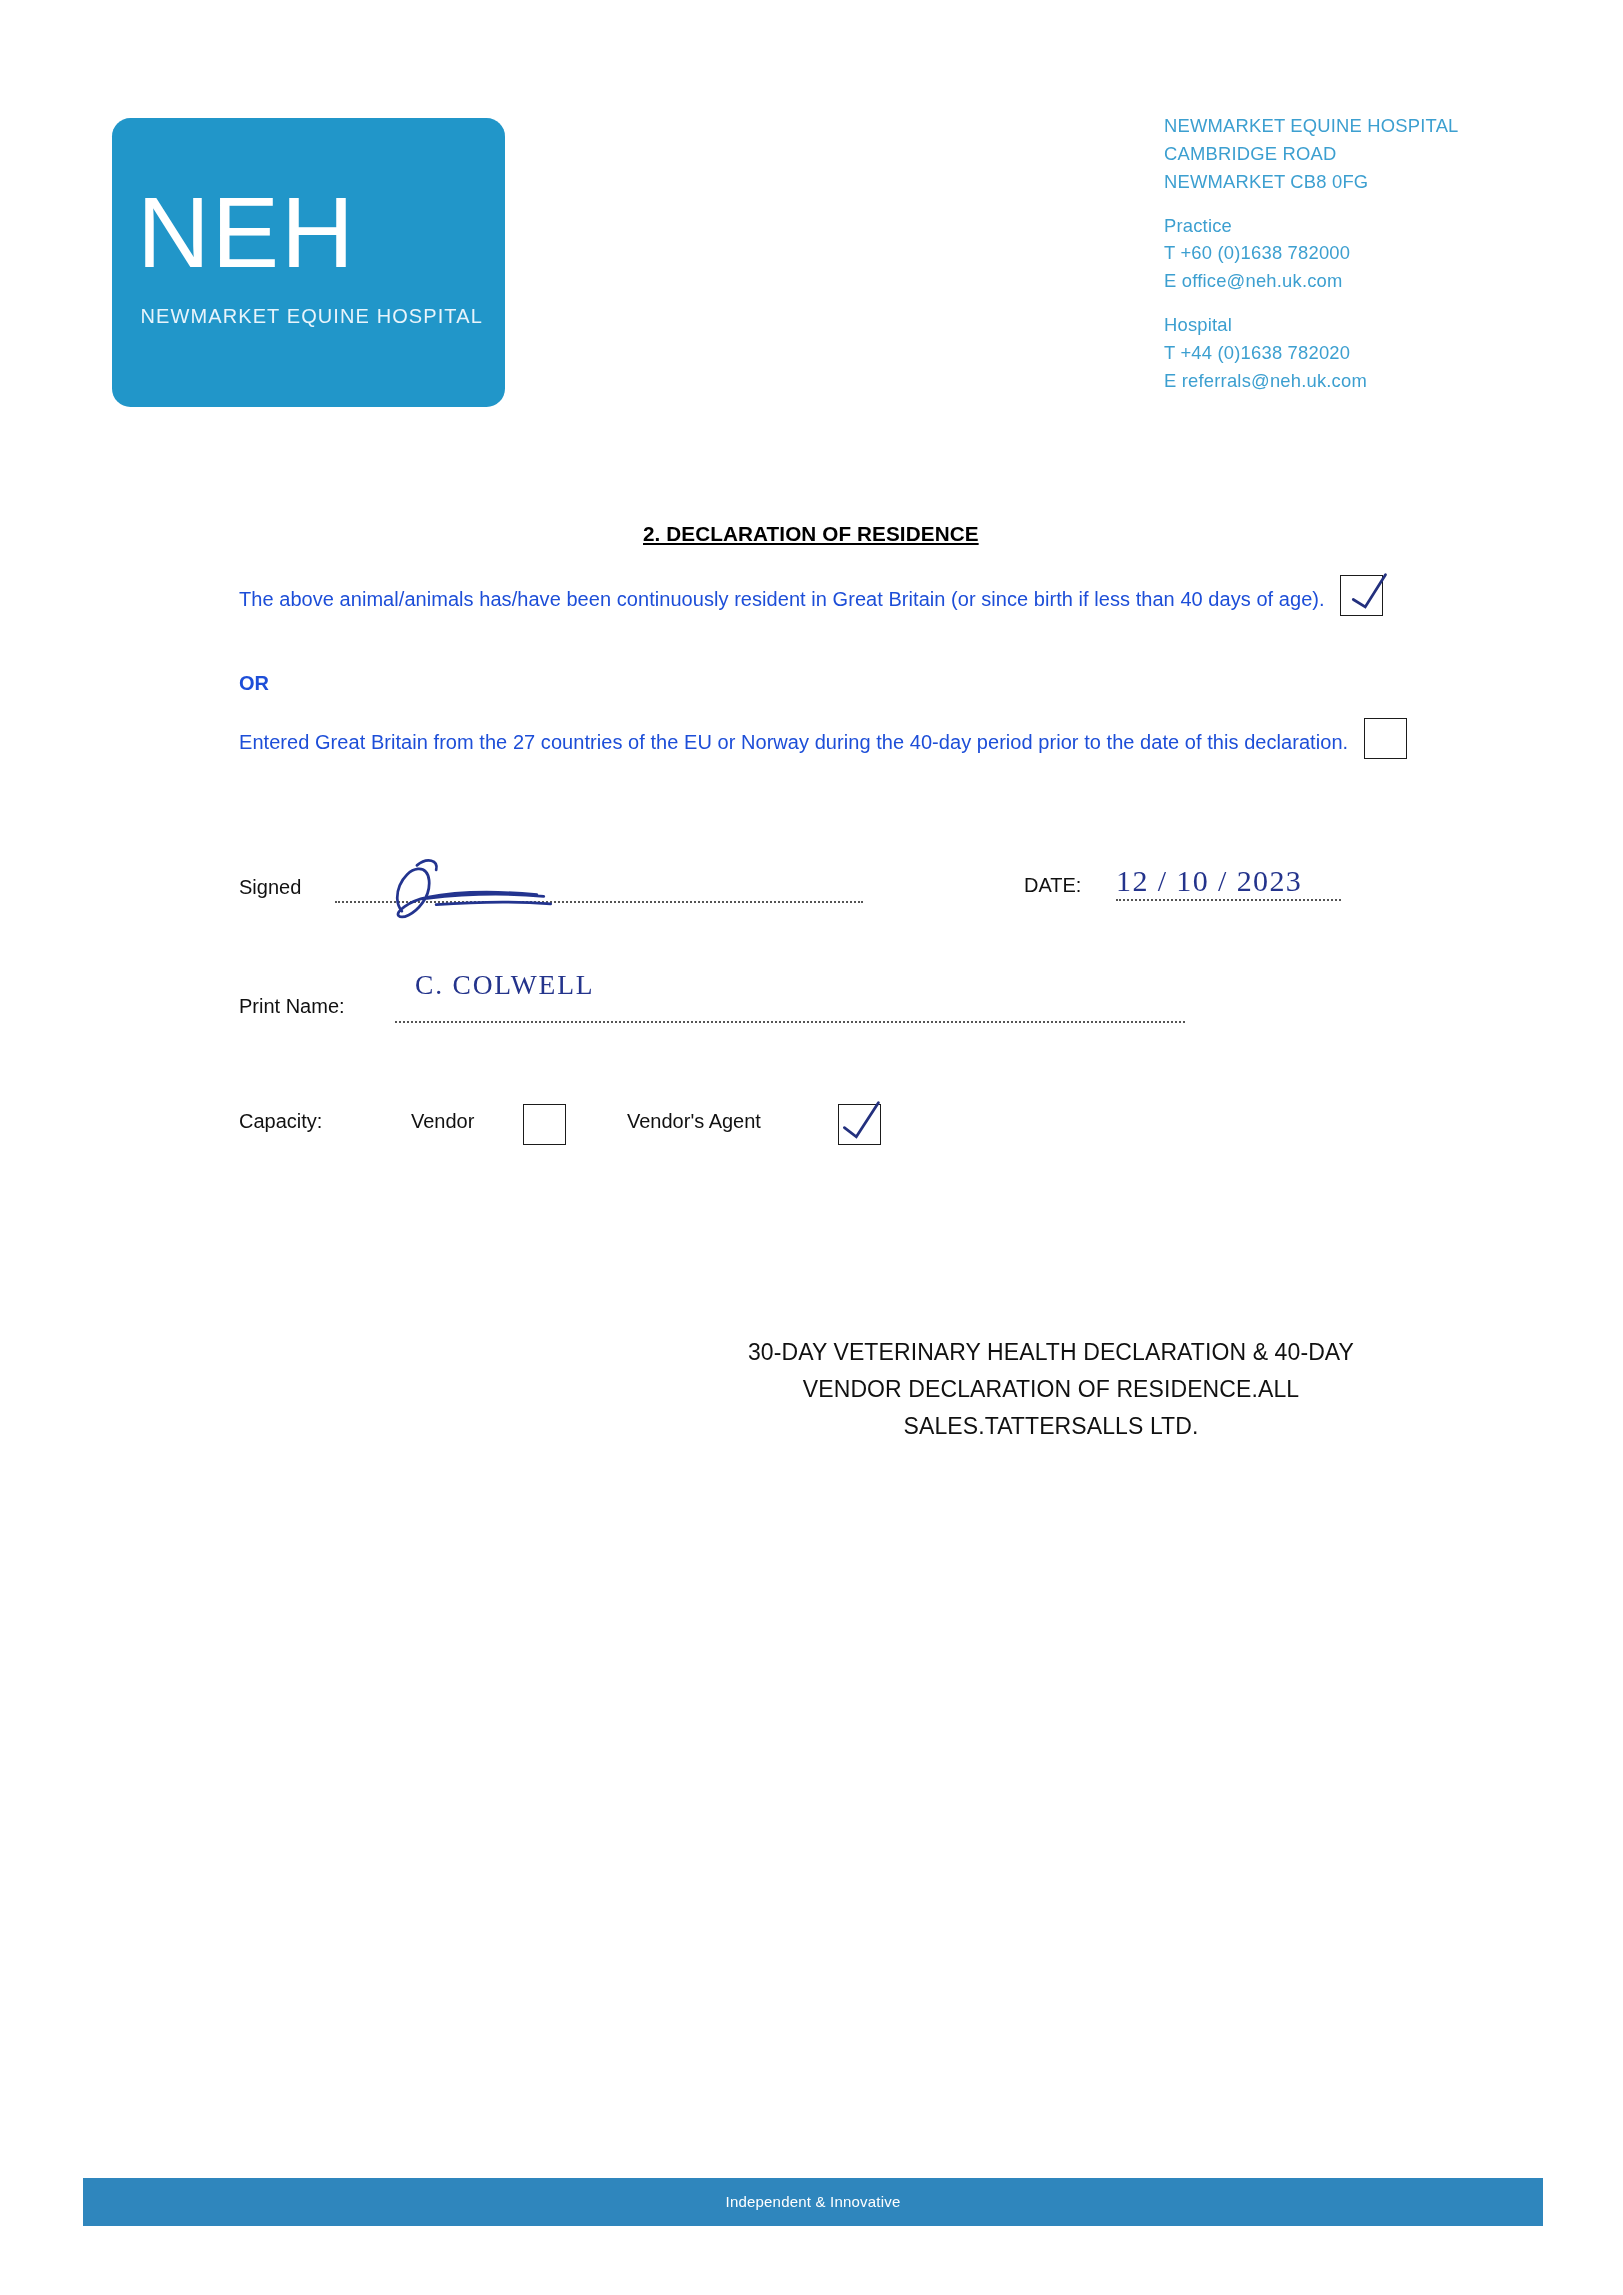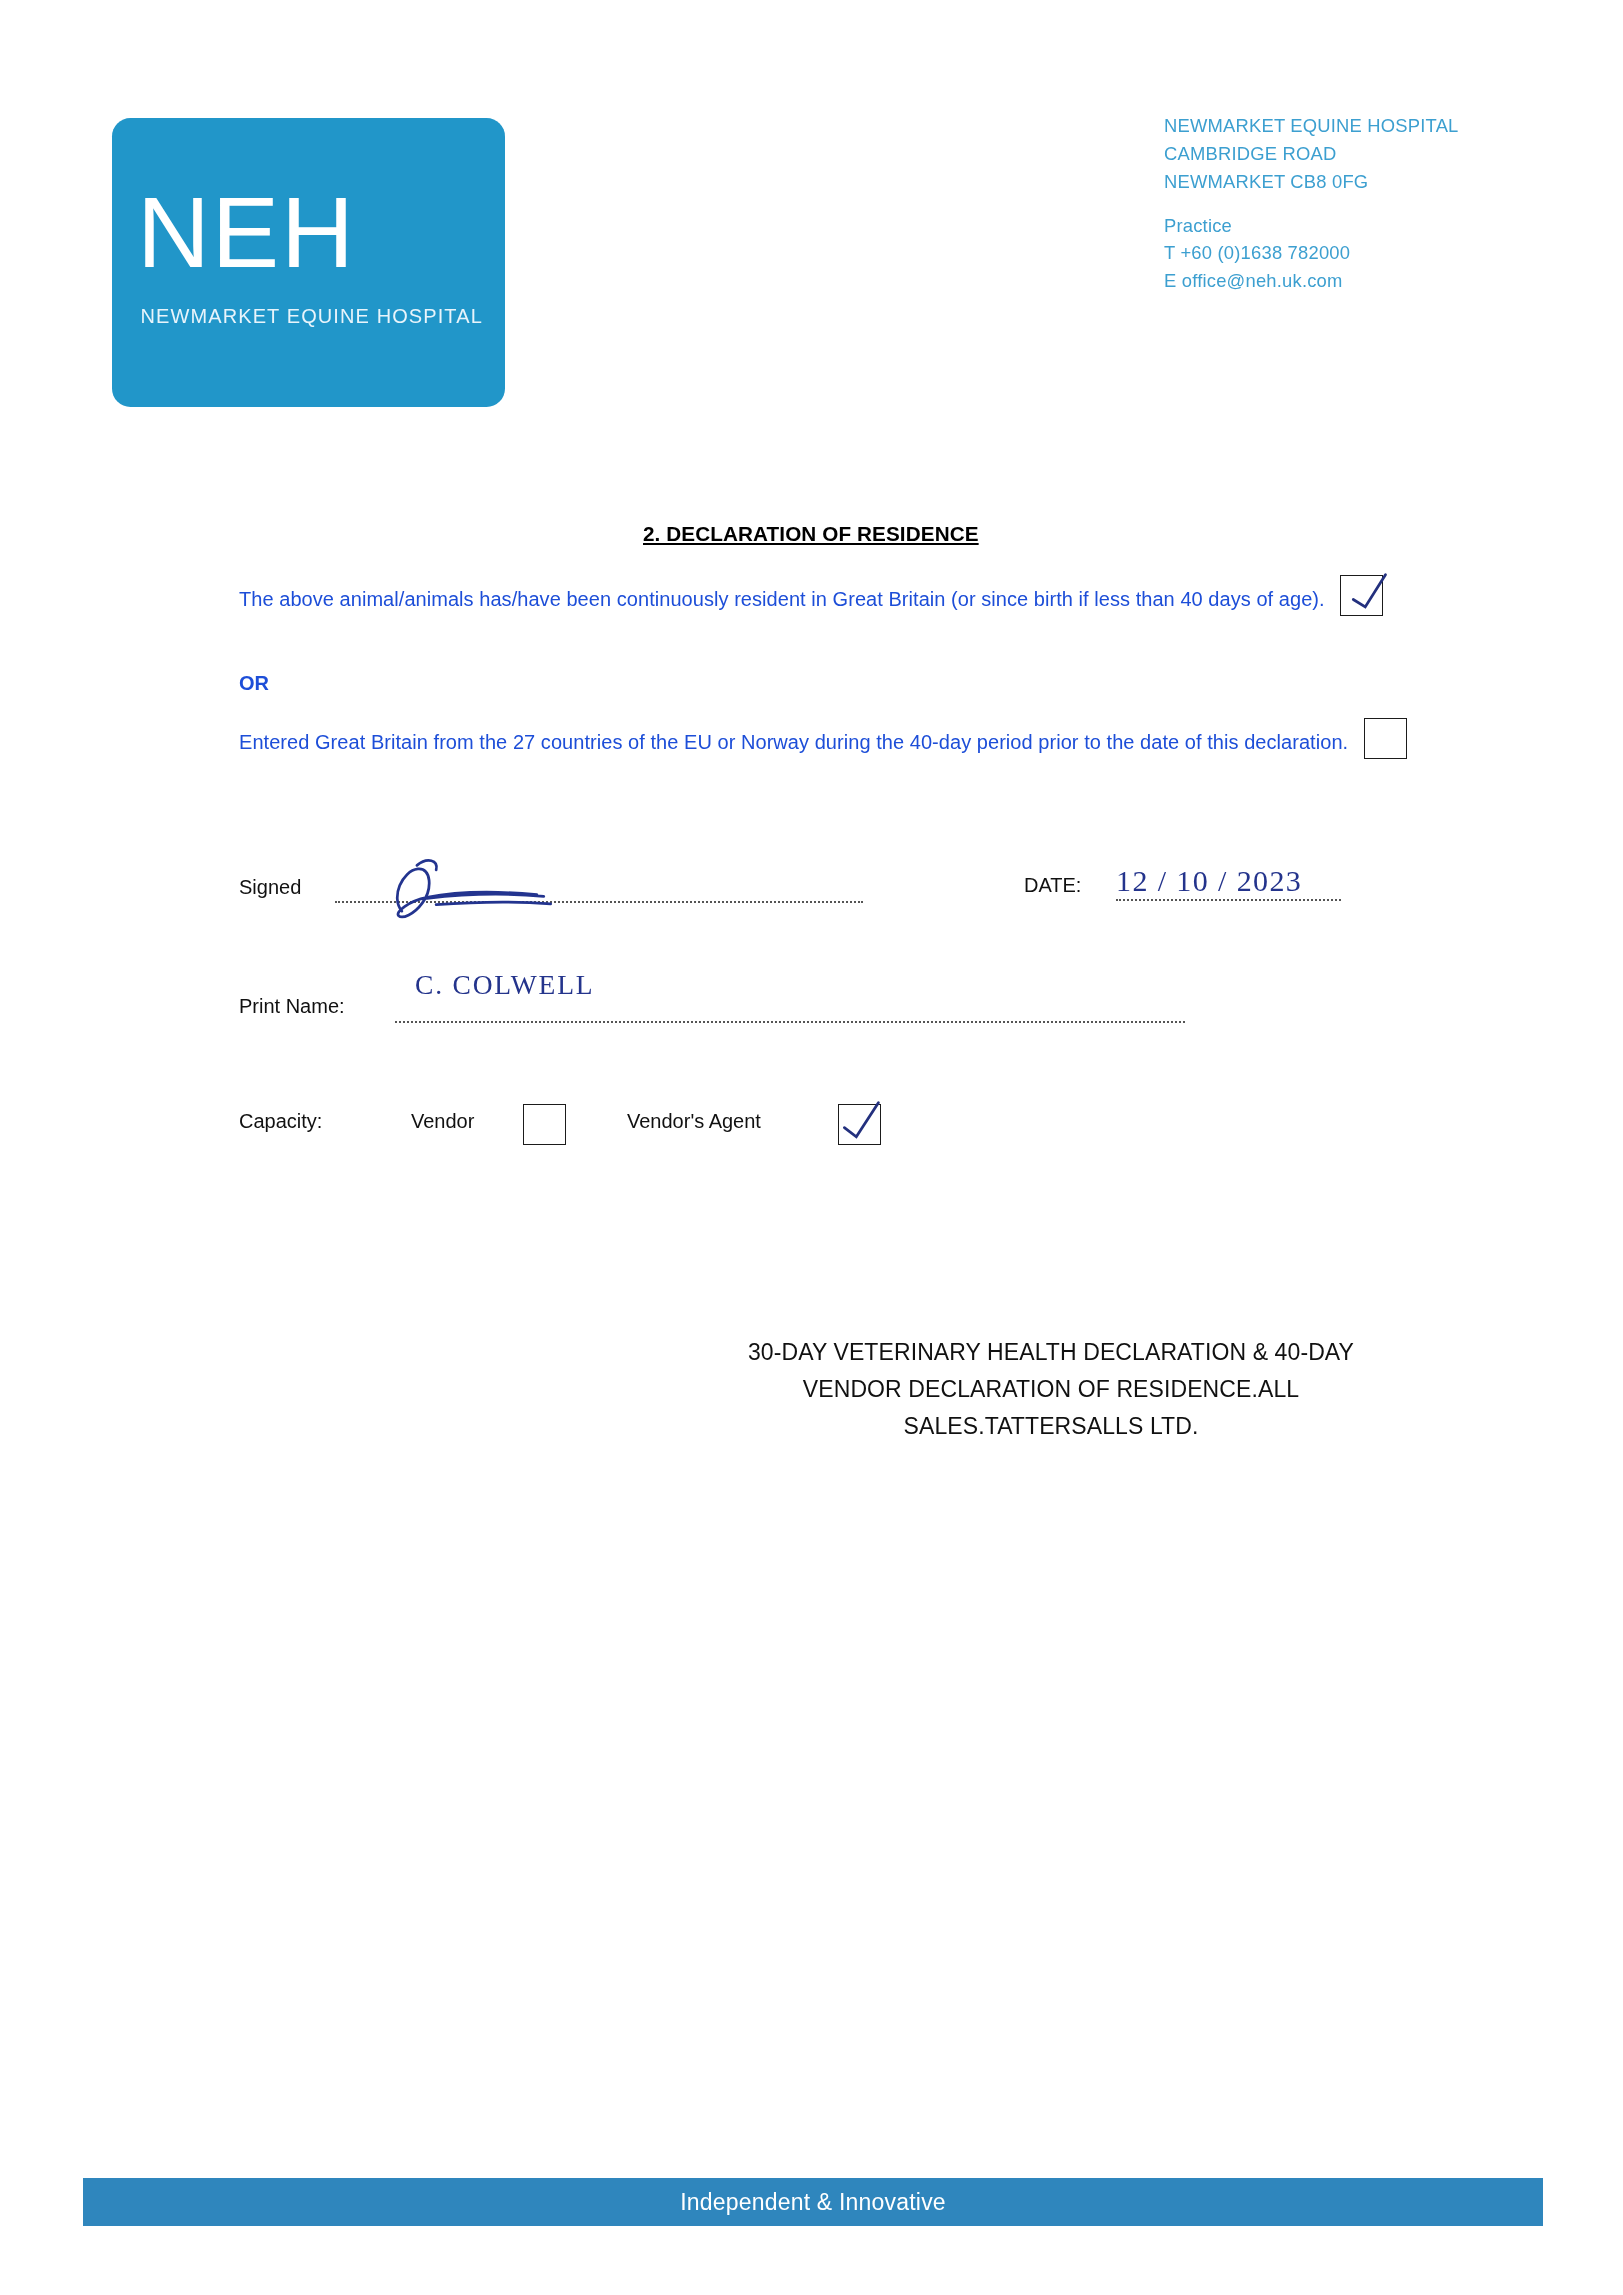--- a/index.html
+++ b/index.html
@@ -181,21 +181,21 @@
   }
   .bottom-bar-text {
     position: absolute;
     left: 0;
     top: 0;
     width: 100%;
     height: 48px;
     line-height: 48px;
     text-align: center;
     color: #ffffff;
-    font-size: 23px;
+    font-size: 15px;
     letter-spacing: 0.2px;
   }
 </style>
 </head>
 <body>
 
 <div class="page">
 
   <div class="logo-box">
     <div class="logo-neh">NEH</div>
@@ -206,20 +206,25 @@
     <div class="blk">
       <div>NEWMARKET EQUINE HOSPITAL</div>
       <div>CAMBRIDGE ROAD</div>
       <div>NEWMARKET CB8 0FG</div>
     </div>
     <div class="blk">
       <div>Practice</div>
       <div>T +60 (0)1638 782000</div>
       <div>E office@neh.uk.com</div>
     </div>
+    <div class="blk">
+      <div>Hospital</div>
+      <div>T +44 (0)1638 782020</div>
+      <div>E referrals@neh.uk.com</div>
+    </div>
   </div>
 
   <div class="section-title">2. DECLARATION OF RESIDENCE</div>
 
   <div class="para p1">
     <span>The above animal/animals has/have been continuously resident in Great Britain (or since birth if less than 40 days of age).</span>
     <span class="chk">
       <svg class="tick" viewBox="0 0 100 100">
         <path d="M18 62 L44 78 L88 8" fill="none" stroke="#23307e" stroke-width="6" stroke-linecap="round"></path>
       </svg>

